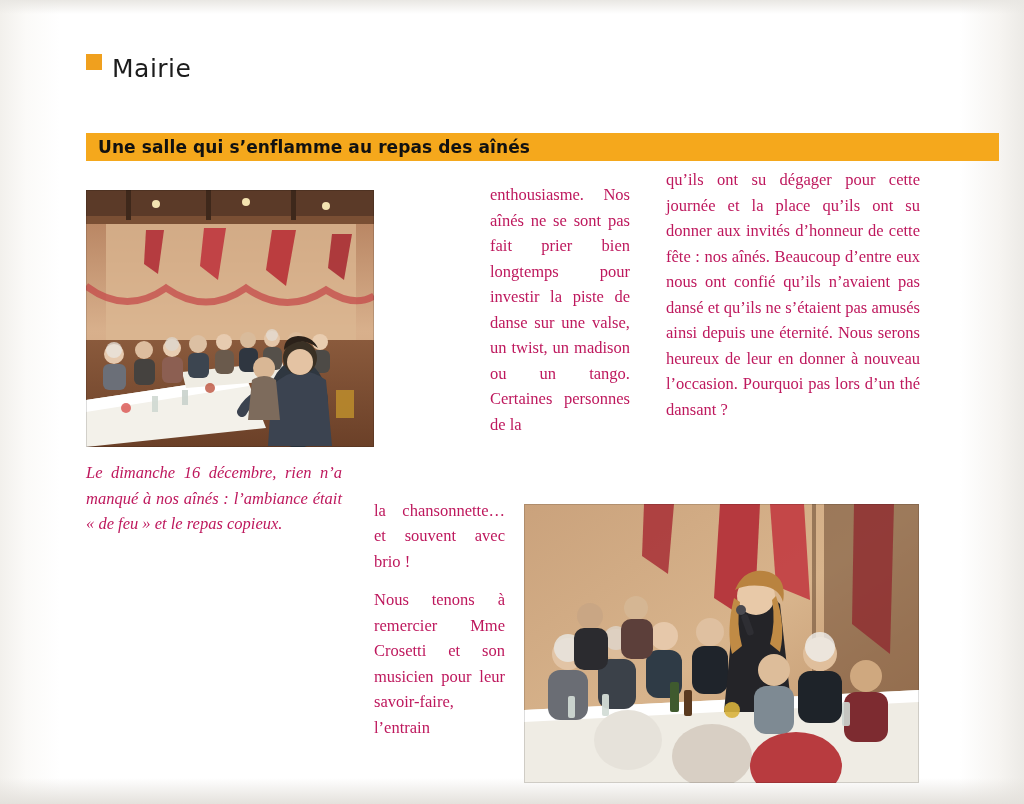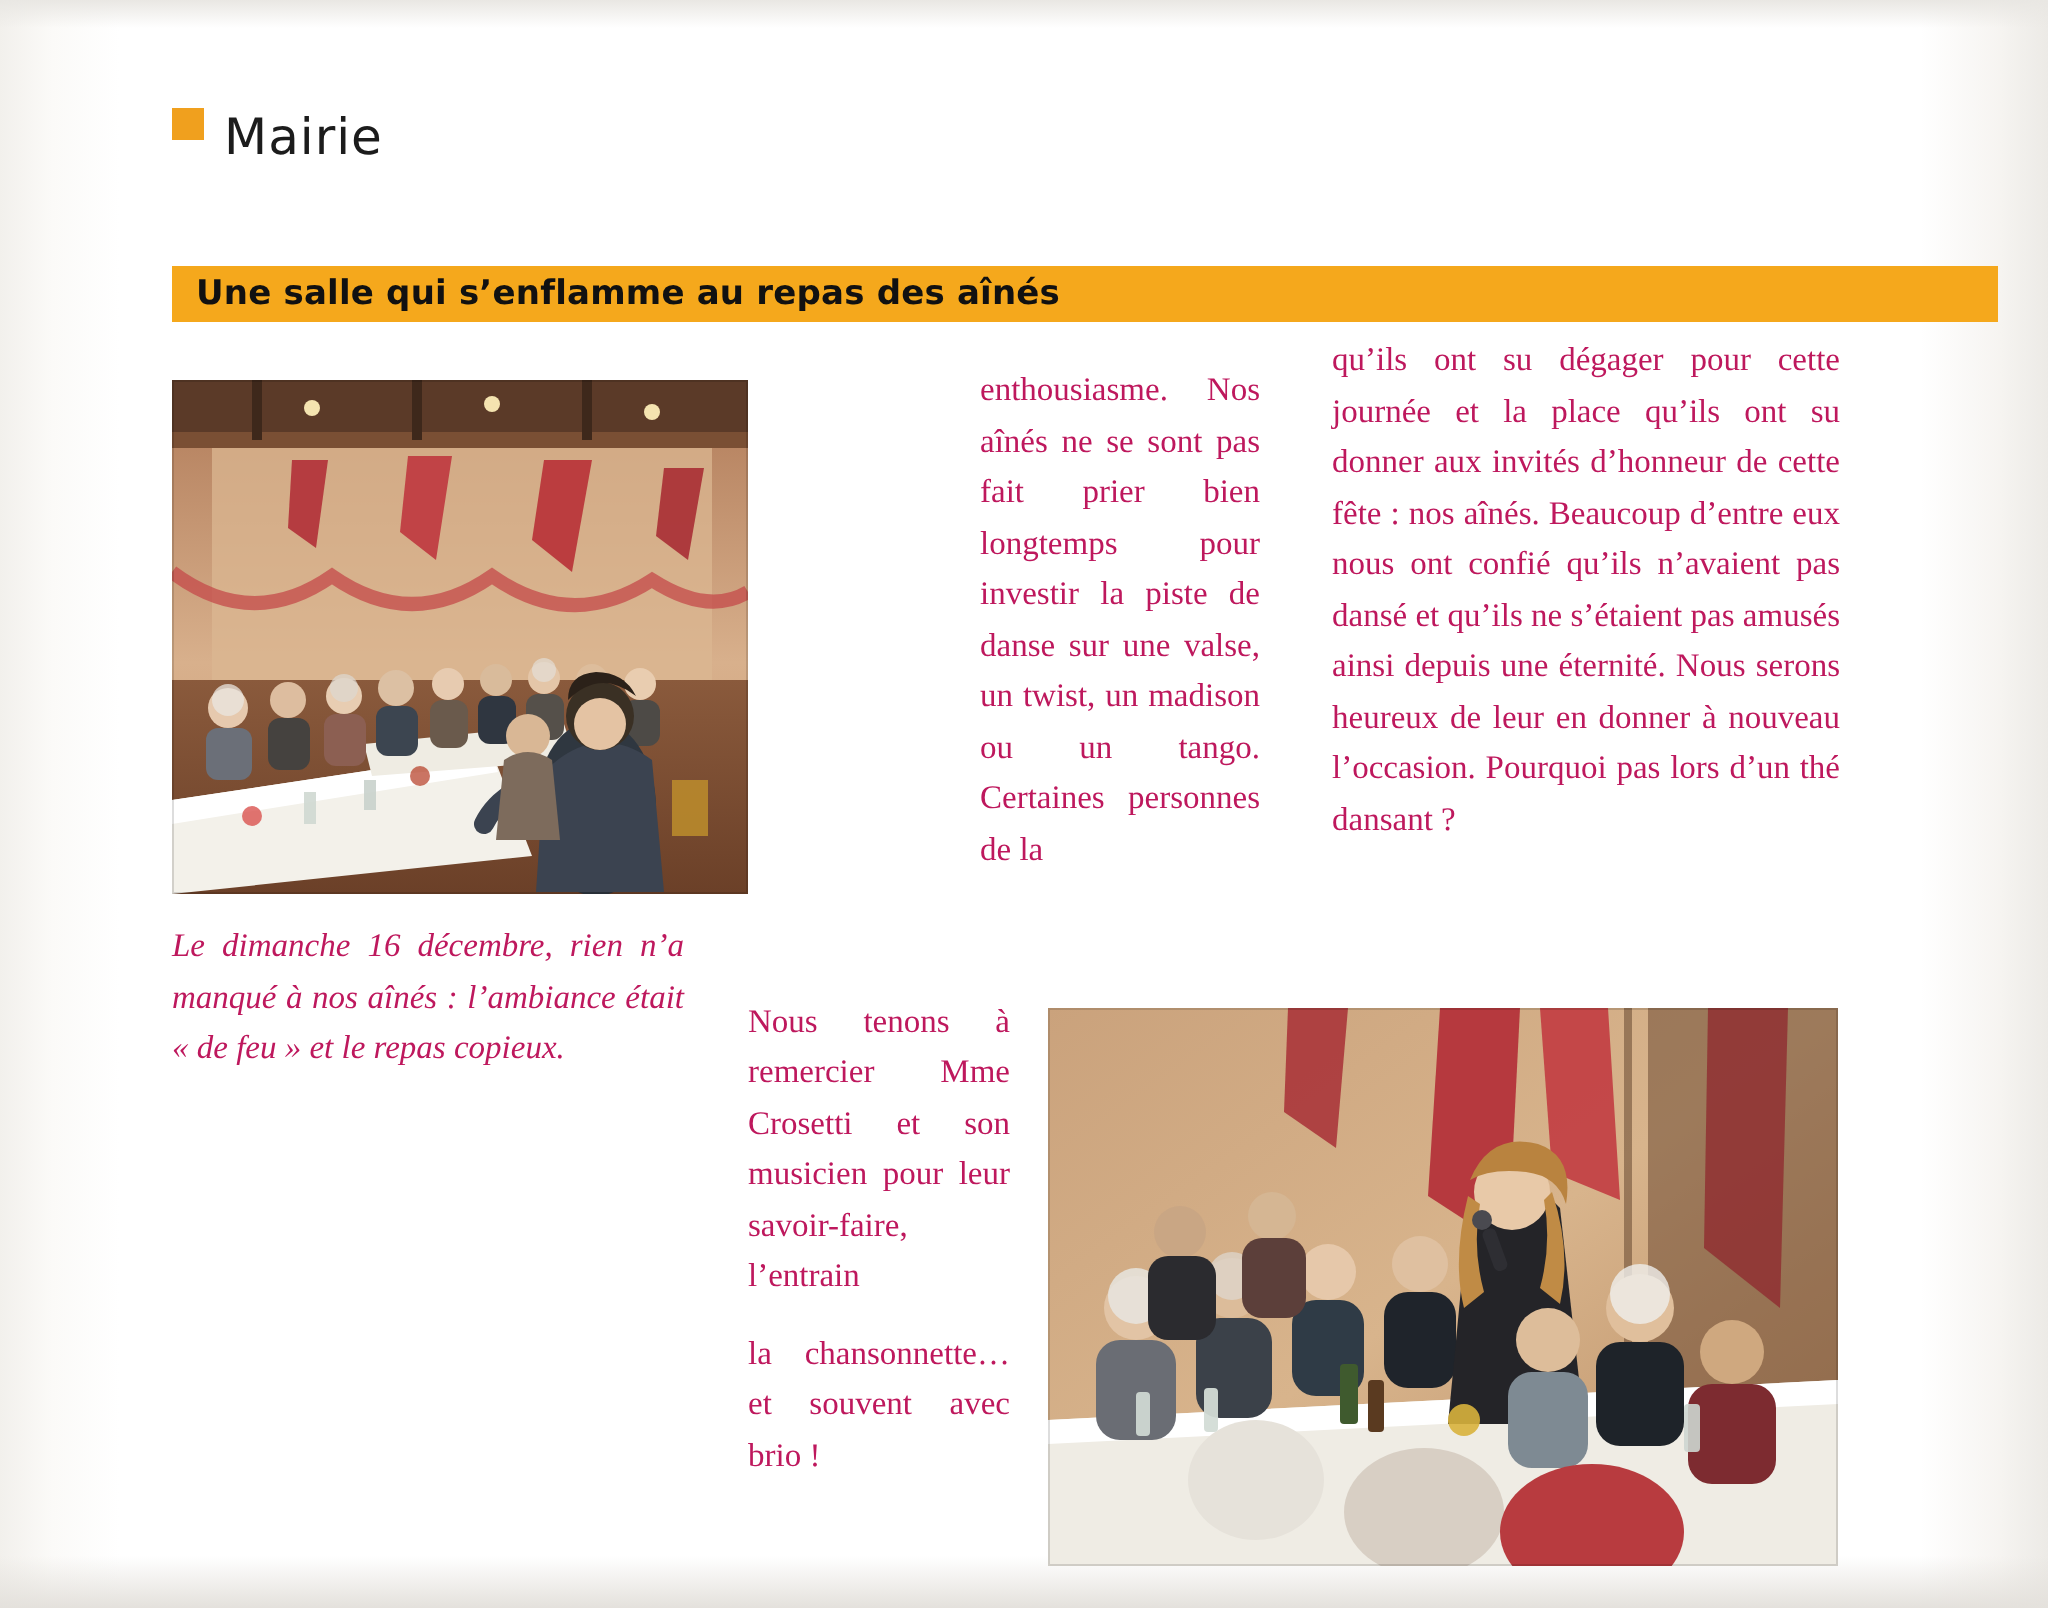--- a/index.html
+++ b/index.html
@@ -338,21 +338,21 @@
 
   <div class="col" id="col1">
     <p>Le dimanche 16 décembre, rien n’a manqué à nos aînés : l’ambiance était « de feu » et le repas copieux.</p>
   </div>
 
   <div class="col" id="col2a">
     <p>enthousiasme. Nos aînés ne se sont pas fait prier bien longtemps pour investir la piste de danse sur une valse, un twist, un madison ou un tango. Certaines personnes de la</p>
   </div>
 
   <div class="col" id="col2b-wide" style="width: 131px; top: 497.5px;">
+    <p>la chansonnette… et souvent avec brio !</p>
     <p>Nous tenons à remercier Mme Crosetti et son musicien pour leur savoir-faire, l’entrain</p>
-    <p>la chansonnette… et souvent avec brio !</p>
   </div>
 
   <div class="col" id="col3">
     <p>qu’ils ont su dégager pour cette journée et la place qu’ils ont su donner aux invités d’honneur de cette fête : nos aînés. Beaucoup d’entre eux nous ont confié qu’ils n’avaient pas dansé et qu’ils ne s’étaient pas amusés ainsi depuis une éternité. Nous serons heureux de leur en donner à nouveau l’occasion. Pourquoi pas lors d’un thé dansant ?</p>
   </div>
 
   </div>
 
 </body></html>

